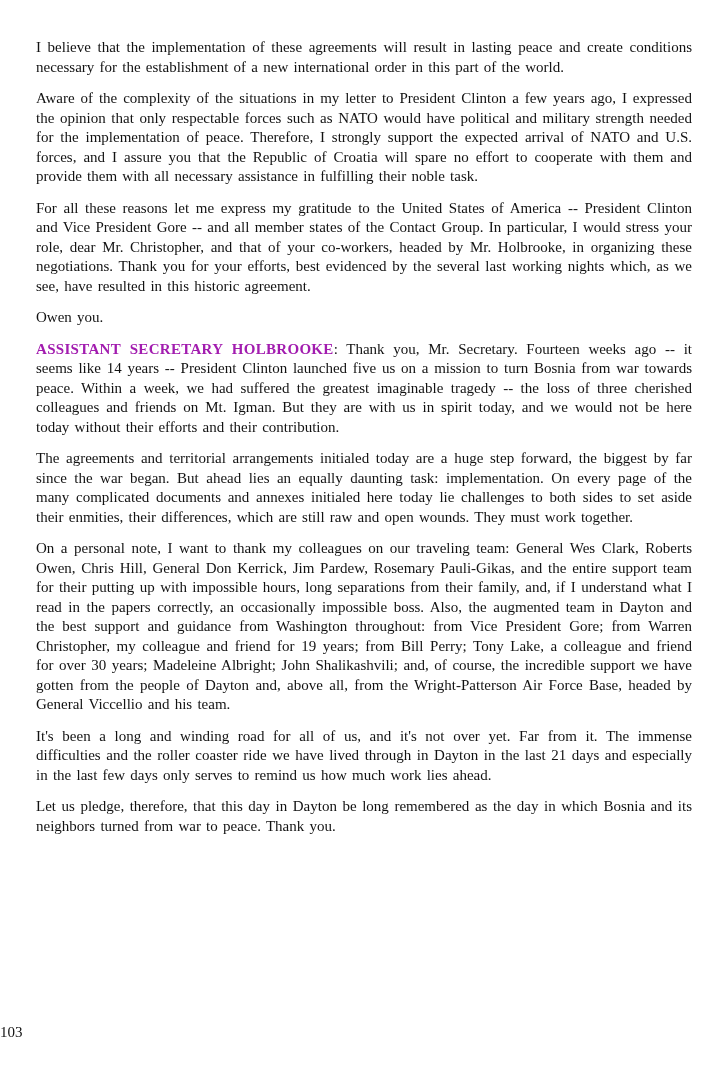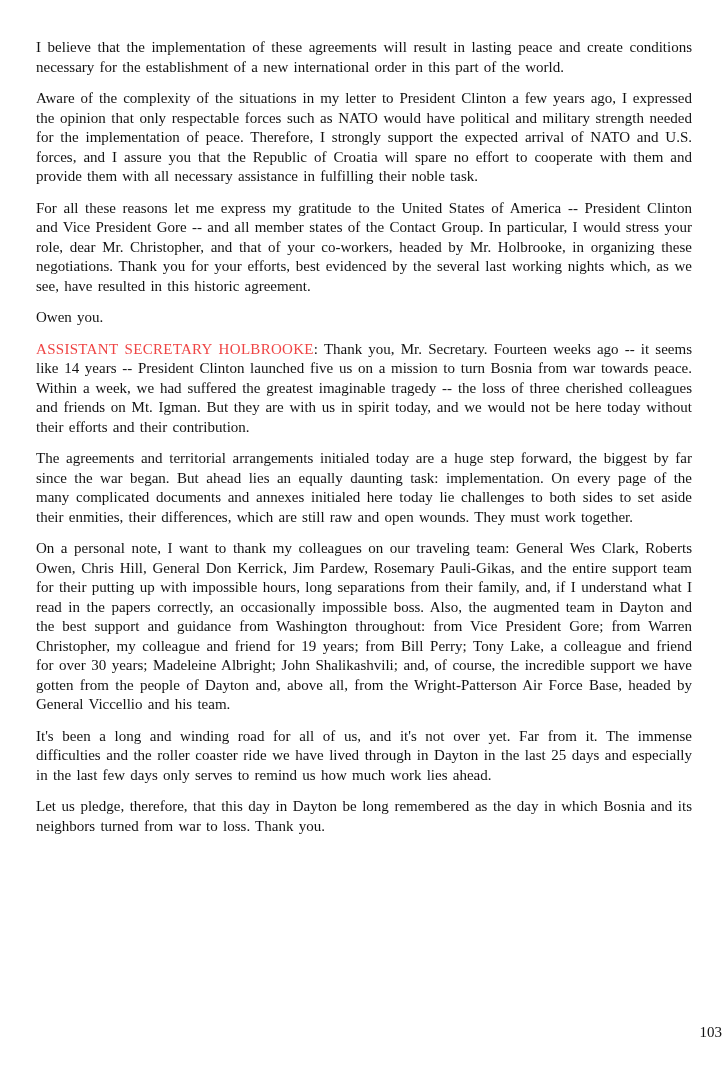--- a/index.html
+++ b/index.html
@@ -20,30 +20,30 @@
     border-radius: 24px;
   }
   .para {
     margin: 0 0 12px 0;
     font-size: 15px;
     line-height: 19.5px;
     text-align: justify;
     word-spacing: 1.5px;
   }
   .speaker {
-    font-weight: normal;
-    color: #ef4444;
+    font-weight: bold;
+    color: #a21caf;
     letter-spacing: 0.3px;
   }
   .page-number {
     position: absolute;
     left: 0;
     right: 0;
     top: 1024px;
-    text-align: right;
+    text-align: left;
     font-size: 15px;
     color: #121212;
   }
 </style>
 </head>
 <body>
 
 <div class="page">
 
   <p class="para">I believe that the implementation of these agreements will result in lasting peace and create conditions necessary for the establishment of a new international order in this part of the world.</p>
@@ -54,19 +54,19 @@
 
   <p class="para">Owen you.</p>
 
   <p class="para"><span class="speaker">ASSISTANT SECRETARY HOLBROOKE</span><span>: Thank you, Mr. Secretary. Fourteen weeks ago -- it seems like 14 years -- President Clinton launched five us on a mission to turn Bosnia from war towards peace. Within a week, we had suffered the greatest imaginable tragedy -- the loss of three cherished colleagues and friends on Mt. Igman. But they are with us in spirit today, and we would not be here today without their efforts and their contribution.</span></p>
 
   <p class="para">The agreements and territorial arrangements initialed today are a huge step forward, the biggest by far since the war began. But ahead lies an equally daunting task: implementation. On every page of the many complicated documents and annexes initialed here today lie challenges to both sides to set aside their enmities, their differences, which are still raw and open wounds. They must work together.</p>
 
 
   <p class="para">On a personal note, I want to thank my colleagues on our traveling team: General Wes Clark, Roberts Owen, Chris Hill, General Don Kerrick, Jim Pardew, Rosemary Pauli-Gikas, and the entire support team for their putting up with impossible hours, long separations from their family, and, if I understand what I read in the papers correctly, an occasionally impossible boss. Also, the augmented team in Dayton and the best support and guidance from Washington throughout: from Vice President Gore; from Warren Christopher, my colleague and friend for 19 years; from Bill Perry; Tony Lake, a colleague and friend for over 30 years; Madeleine Albright; John Shalikashvili; and, of course, the incredible support we have gotten from the people of Dayton and, above all, from the Wright-Patterson Air Force Base, headed by General Viccellio and his team.</p>
 
-  <p class="para">It's been a long and winding road for all of us, and it's not over yet. Far from it. The immense difficulties and the roller coaster ride we have lived through in Dayton in the last 25 days and especially in the last few days only serves to remind us how much work lies ahead.</p>
+  <p class="para">It's been a long and winding road for all of us, and it's not over yet. Far from it. The immense difficulties and the roller coaster ride we have lived through in Dayton in the last 21 days and especially in the last few days only serves to remind us how much work lies ahead.</p>
 
-  <p class="para">Let us pledge, therefore, that this day in Dayton be long remembered as the day in which Bosnia and its neighbors turned from war to loss. Thank you.</p>
+  <p class="para">Let us pledge, therefore, that this day in Dayton be long remembered as the day in which Bosnia and its neighbors turned from war to peace. Thank you.</p>
 
   <div class="page-number">103</div>
 
 </div>
 
 </body></html>

